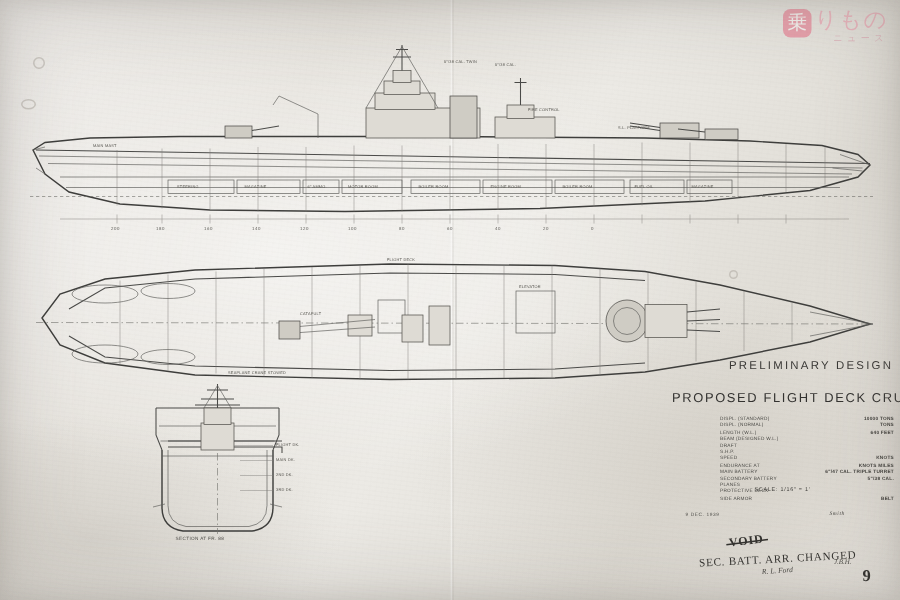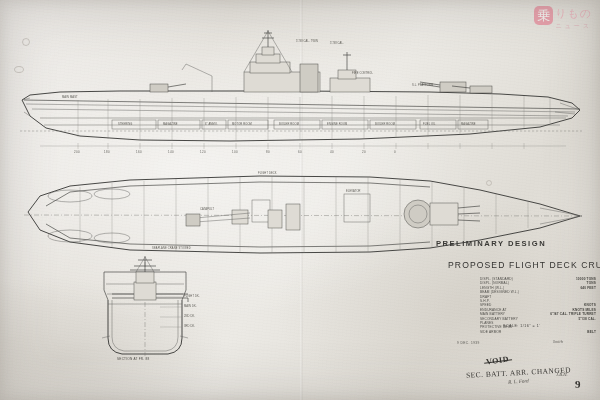--- a/index.html
+++ b/index.html
@@ -70,25 +70,24 @@
     color: #3c3b38;
     white-space: nowrap;
     font-family: "Liberation Sans", sans-serif;
     letter-spacing: .4px;
   }
   .micro { font-size: 2.6px; color: #56554f; letter-spacing: .15px; }
   .tiny  { font-size: 3.1px; color: #4e4d48; letter-spacing: .25px; }
   .stn   { font-size: 2.9px; color: #5d5c57; }
 
   #title-preliminary {
-    left: 436px; top: 239px;
+    left: 486px; top: 239px;
     font-size: 7.6px;
     letter-spacing: 1.5px;
     color: #3a3936;
-    font-weight: bold;
   }
   #title-main {
     left: 448px; top: 260px;
     font-size: 8.6px;
     letter-spacing: 1.1px;
     color: #333230;
   }
   .spec-block {
     position: absolute;
     left: 480px; top: 277px;
@@ -172,21 +171,21 @@
     background: #e8637e;
     color: #fff;
     font-size: 13px;
     line-height: 19px;
     text-align: center;
     font-family: "DejaVu Sans", sans-serif;
     margin-right: 2px;
   }
   #wm-right { display: flex; flex-direction: column; }
   #wm-main {
-    font-size: 11px;
+    font-size: 15px;
     line-height: 15px;
     color: #ef8fa4;
     font-family: "DejaVu Sans", sans-serif;
     letter-spacing: 1px;
   }
   #wm-sub {
     font-size: 6px;
     line-height: 9px;
     color: #d98ea0;
     letter-spacing: 3px;

